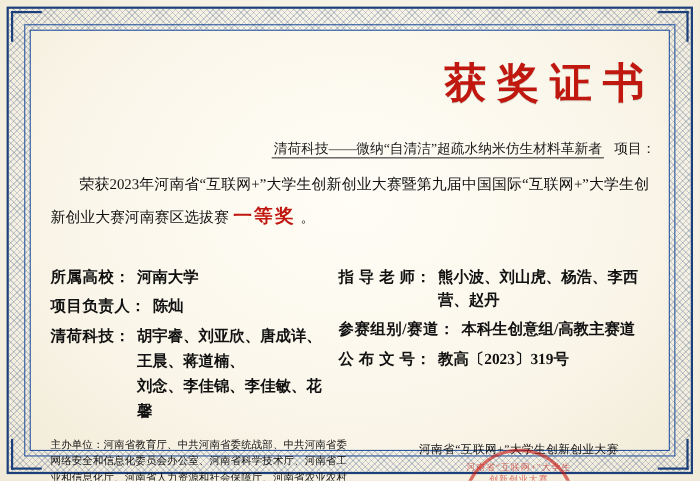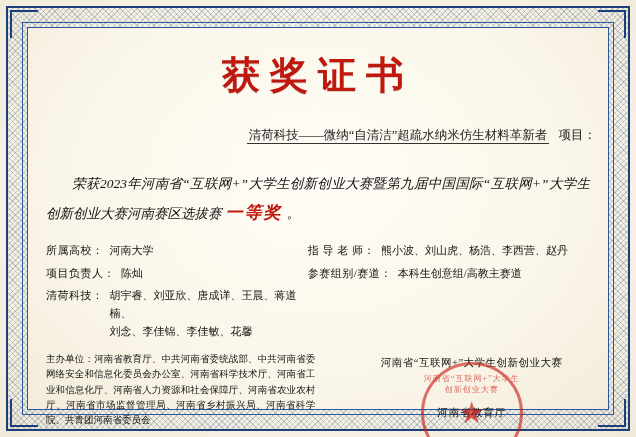--- a/index.html
+++ b/index.html
@@ -32,48 +32,48 @@
     position:absolute;width:26px;height:26px;border:2px solid #1b3f7a;
   }
   .corner.tl{left:10px;top:10px;border-right:none;border-bottom:none;}
   .corner.tr{right:10px;top:10px;border-left:none;border-bottom:none;}
   .corner.bl{left:10px;bottom:10px;border-right:none;border-top:none;}
   .corner.br{right:10px;bottom:10px;border-left:none;border-top:none;}
 
   .content{position:absolute;left:40px;right:40px;top:36px;bottom:34px;}
 
   .title{
-    text-align:center;
+    text-align:right;
     font-size:38px;letter-spacing:10px;
     color:#c0170f;font-weight:bold;
     font-family:"Liberation Serif","DejaVu Serif",serif;
     margin-top:14px;
     text-shadow:0 1px 0 rgba(0,0,0,.15);
   }
 
   .project-line{
     margin-top:26px;font-size:12.5px;color:#1a1a1a;text-align:right;padding-left:10px;
   }
   .project-name{
     color:#1b1b1b;border-bottom:1px solid #333;padding:0 2px 1px 2px;
   }
   .project-suffix{margin-left:6px;}
 
   .body-text{
-    margin-top:28px;font-size:13.5px;line-height:1.85;color:#111;
-    text-align:justify;padding:0 6px;font-style:italic;
+    margin-top:12px;font-size:13.5px;line-height:1.85;color:#111;
+    text-align:justify;padding:0 6px;
   }
   .body-text .indent{display:inline-block;width:26px;}
   .award{
     color:#c0170f;font-weight:bold;font-size:17px;letter-spacing:2px;
     padding:0 4px;
   }
 
   .mid{
-    display:flex;margin-top:14px;font-size:11px;color:#111;
+    display:flex;margin-top:30px;font-size:14px;color:#111;font-weight:bold;
   }
   .mid-left{width:47%;padding-left:6px;}
   .mid-right{width:53%;padding-left:6px;}
 
   .fld{display:flex;margin-bottom:6px;line-height:1.5;}
   .fld .k{white-space:nowrap;color:#111;letter-spacing:.5px;}
   .fld .v{margin-left:6px;color:#111;}
   .multi .v{line-height:1.6;}
 
   .bottom{
@@ -149,20 +149,24 @@
       </div>
       <div class="mid-right">
         <div class="fld">
           <span class="k">指 导 老 师：</span>
           <span class="v">熊小波、刘山虎、杨浩、李西营、赵丹</span>
         </div>
         <div class="fld">
           <span class="k">参赛组别/赛道：</span>
           <span class="v">本科生创意组/高教主赛道</span>
         </div>
+        <div class="fld">
+          <span class="k">公 布 文 号：</span>
+          <span class="v">教高〔2023〕319号</span>
+        </div>
       </div>
     </div>
 
     <div class="bottom">
       <div class="org">
         <span class="k">主办单位：</span><span>河南省教育厅、中共河南省委统战部、中共河南省委网络安全和信息化委员会办公室、河南省科学技术厅、河南省工业和信息化厅、河南省人力资源和社会保障厅、河南省农业农村厅、河南省市场监督管理局、河南省乡村振兴局、河南省科学院、共青团河南省委员会</span>
       </div>
       <div class="sponsor">
         <div class="sname">河南省“互联网+”大学生创新创业大赛</div>
         <div class="sdate">河南省教育厅</div>

